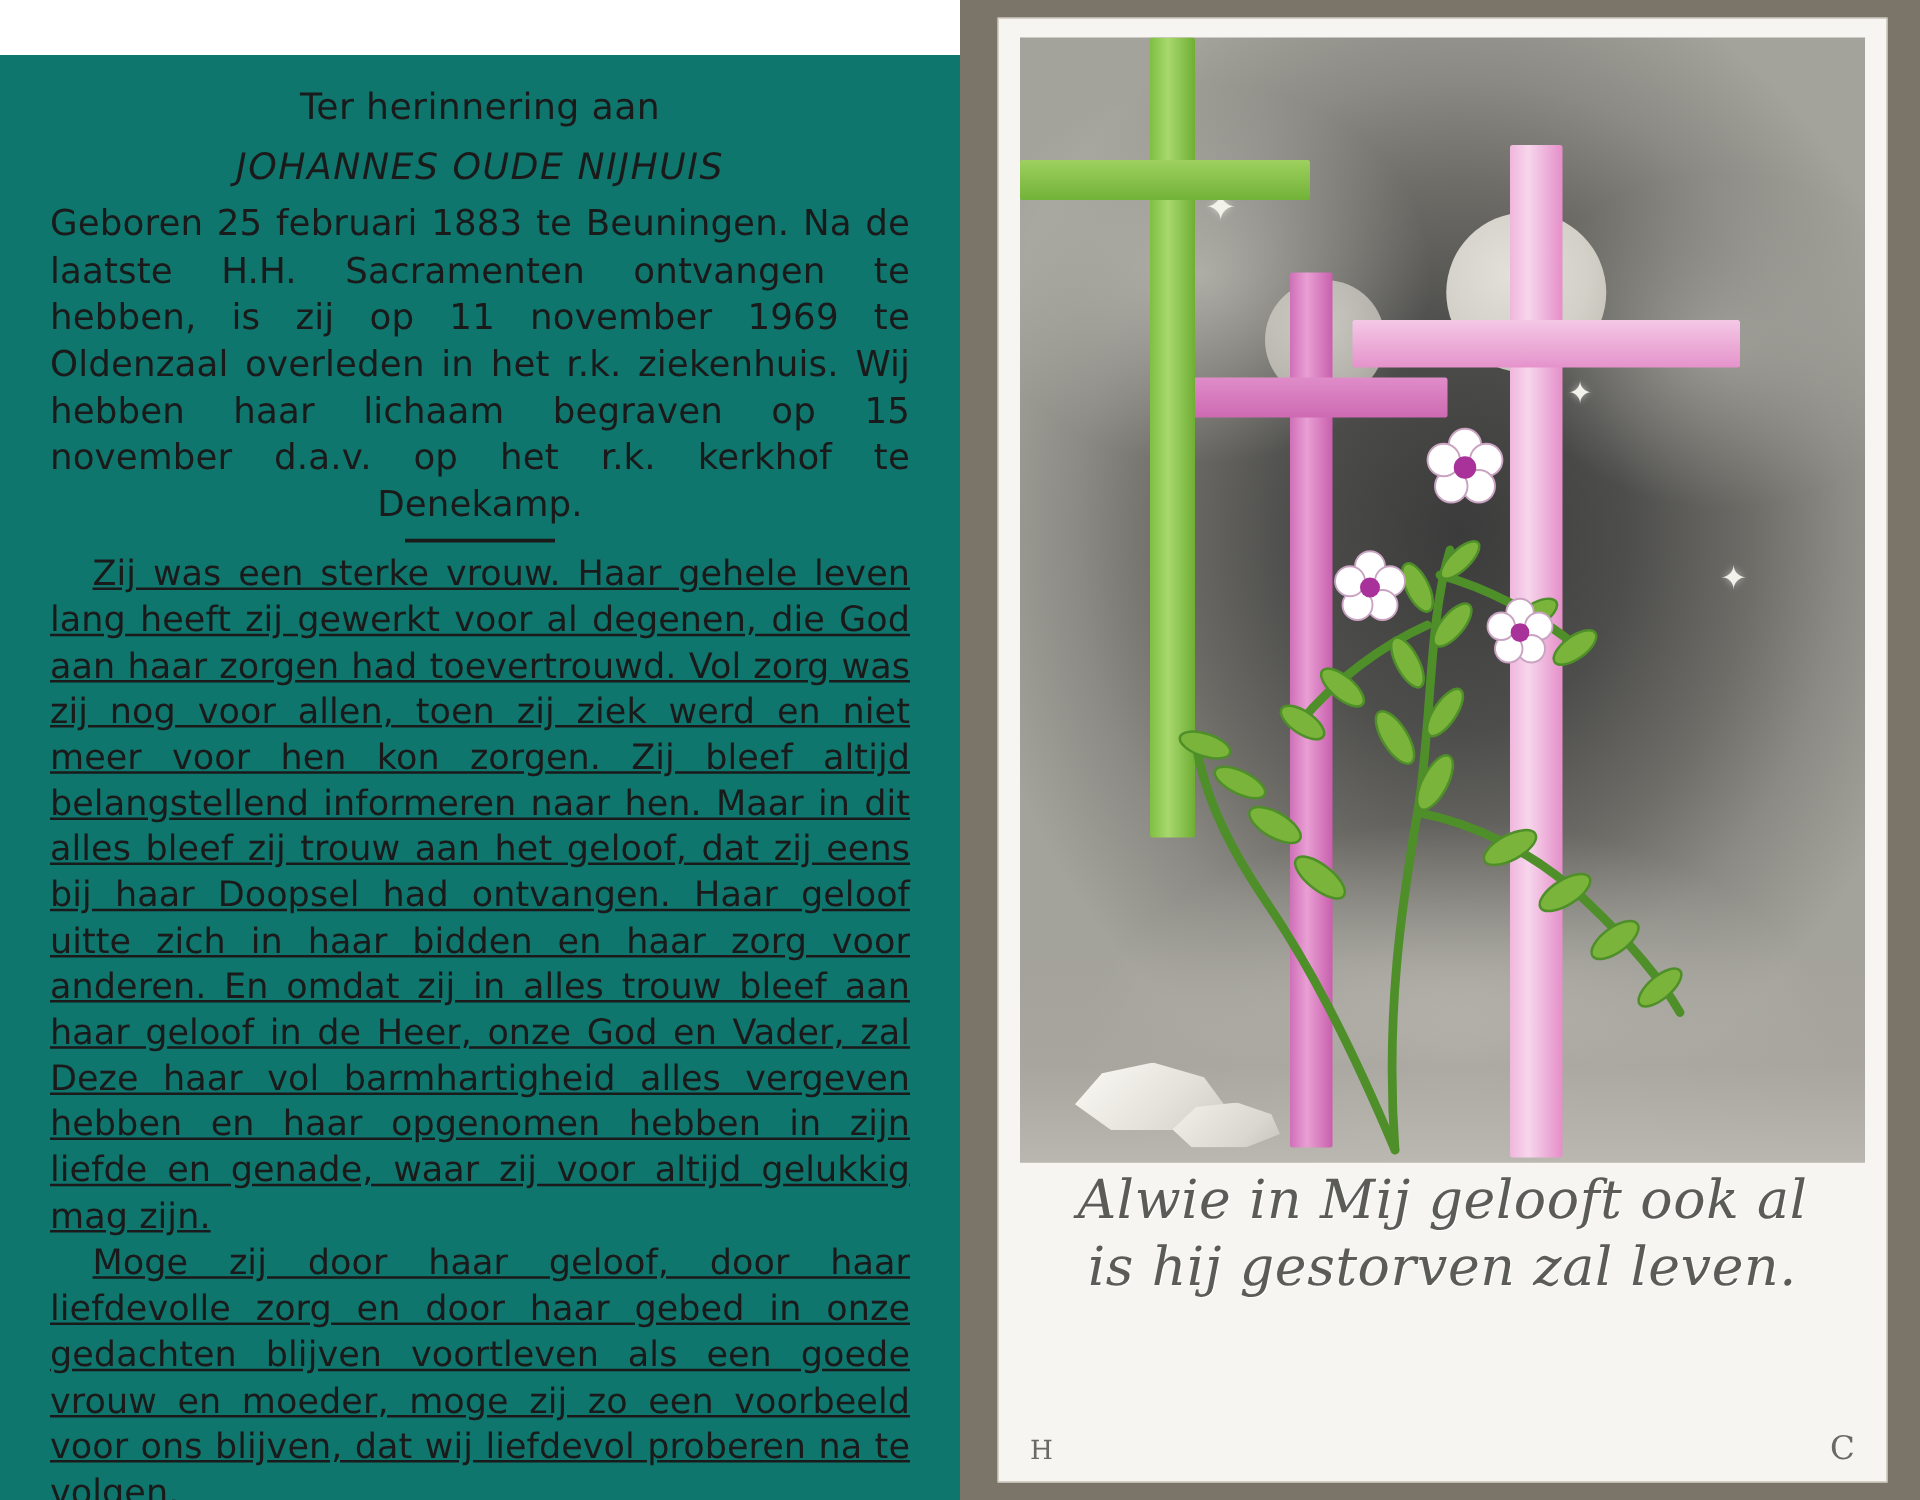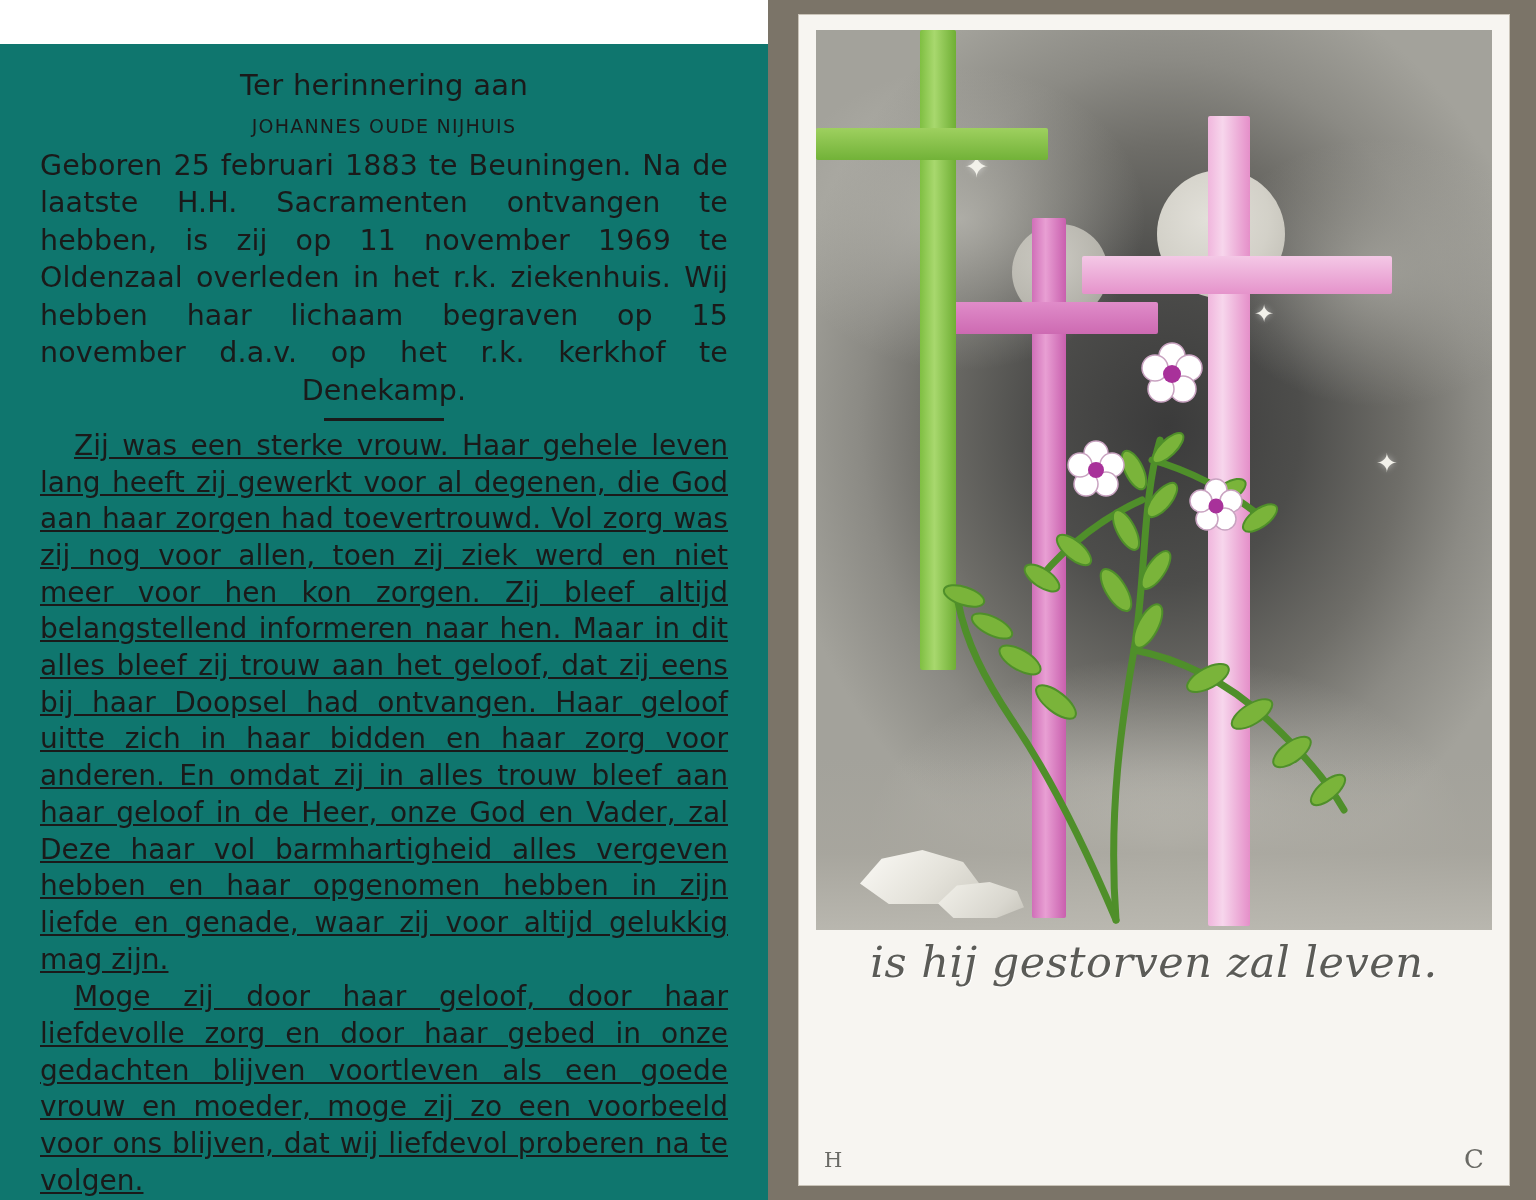--- a/index.html
+++ b/index.html
@@ -45,23 +45,24 @@
     font-size: 29px;
     letter-spacing: 1.2px;
     margin-bottom: 9px;
   }
   .hdr-weduwe {
     font-size: 29px;
     letter-spacing: 0.5px;
     margin-bottom: 10px;
   }
   .hdr-name2 {
-    font-size: 19px;
+    font-size: 29px;
     letter-spacing: 1.2px;
     margin-bottom: 4px;
+    font-style: italic;
   }
 
   .bio {
     font-size: 28.5px;
     line-height: 1.315;
     text-align: justify;
     text-align-last: center;
     margin-top: 8px;
     letter-spacing: 0.1px;
     word-spacing: 1px;
@@ -362,20 +363,21 @@
               <circle r="7.5" fill="#a8319a"></circle>
             </g>
           </g>
         </svg>
 
         <div class="rock1"></div>
         <div class="rock2"></div>
       </div>
 
       <div class="caption">
+        <div class="l1">Alwie in Mij gelooft ook al</div>
         <div class="l2">is hij gestorven zal leven.</div>
       </div>
 
       <div class="marks">
         <span class="mono-left">H</span>
         <span class="mono-right">C</span>
       </div>
 
     </div>
   </div>

